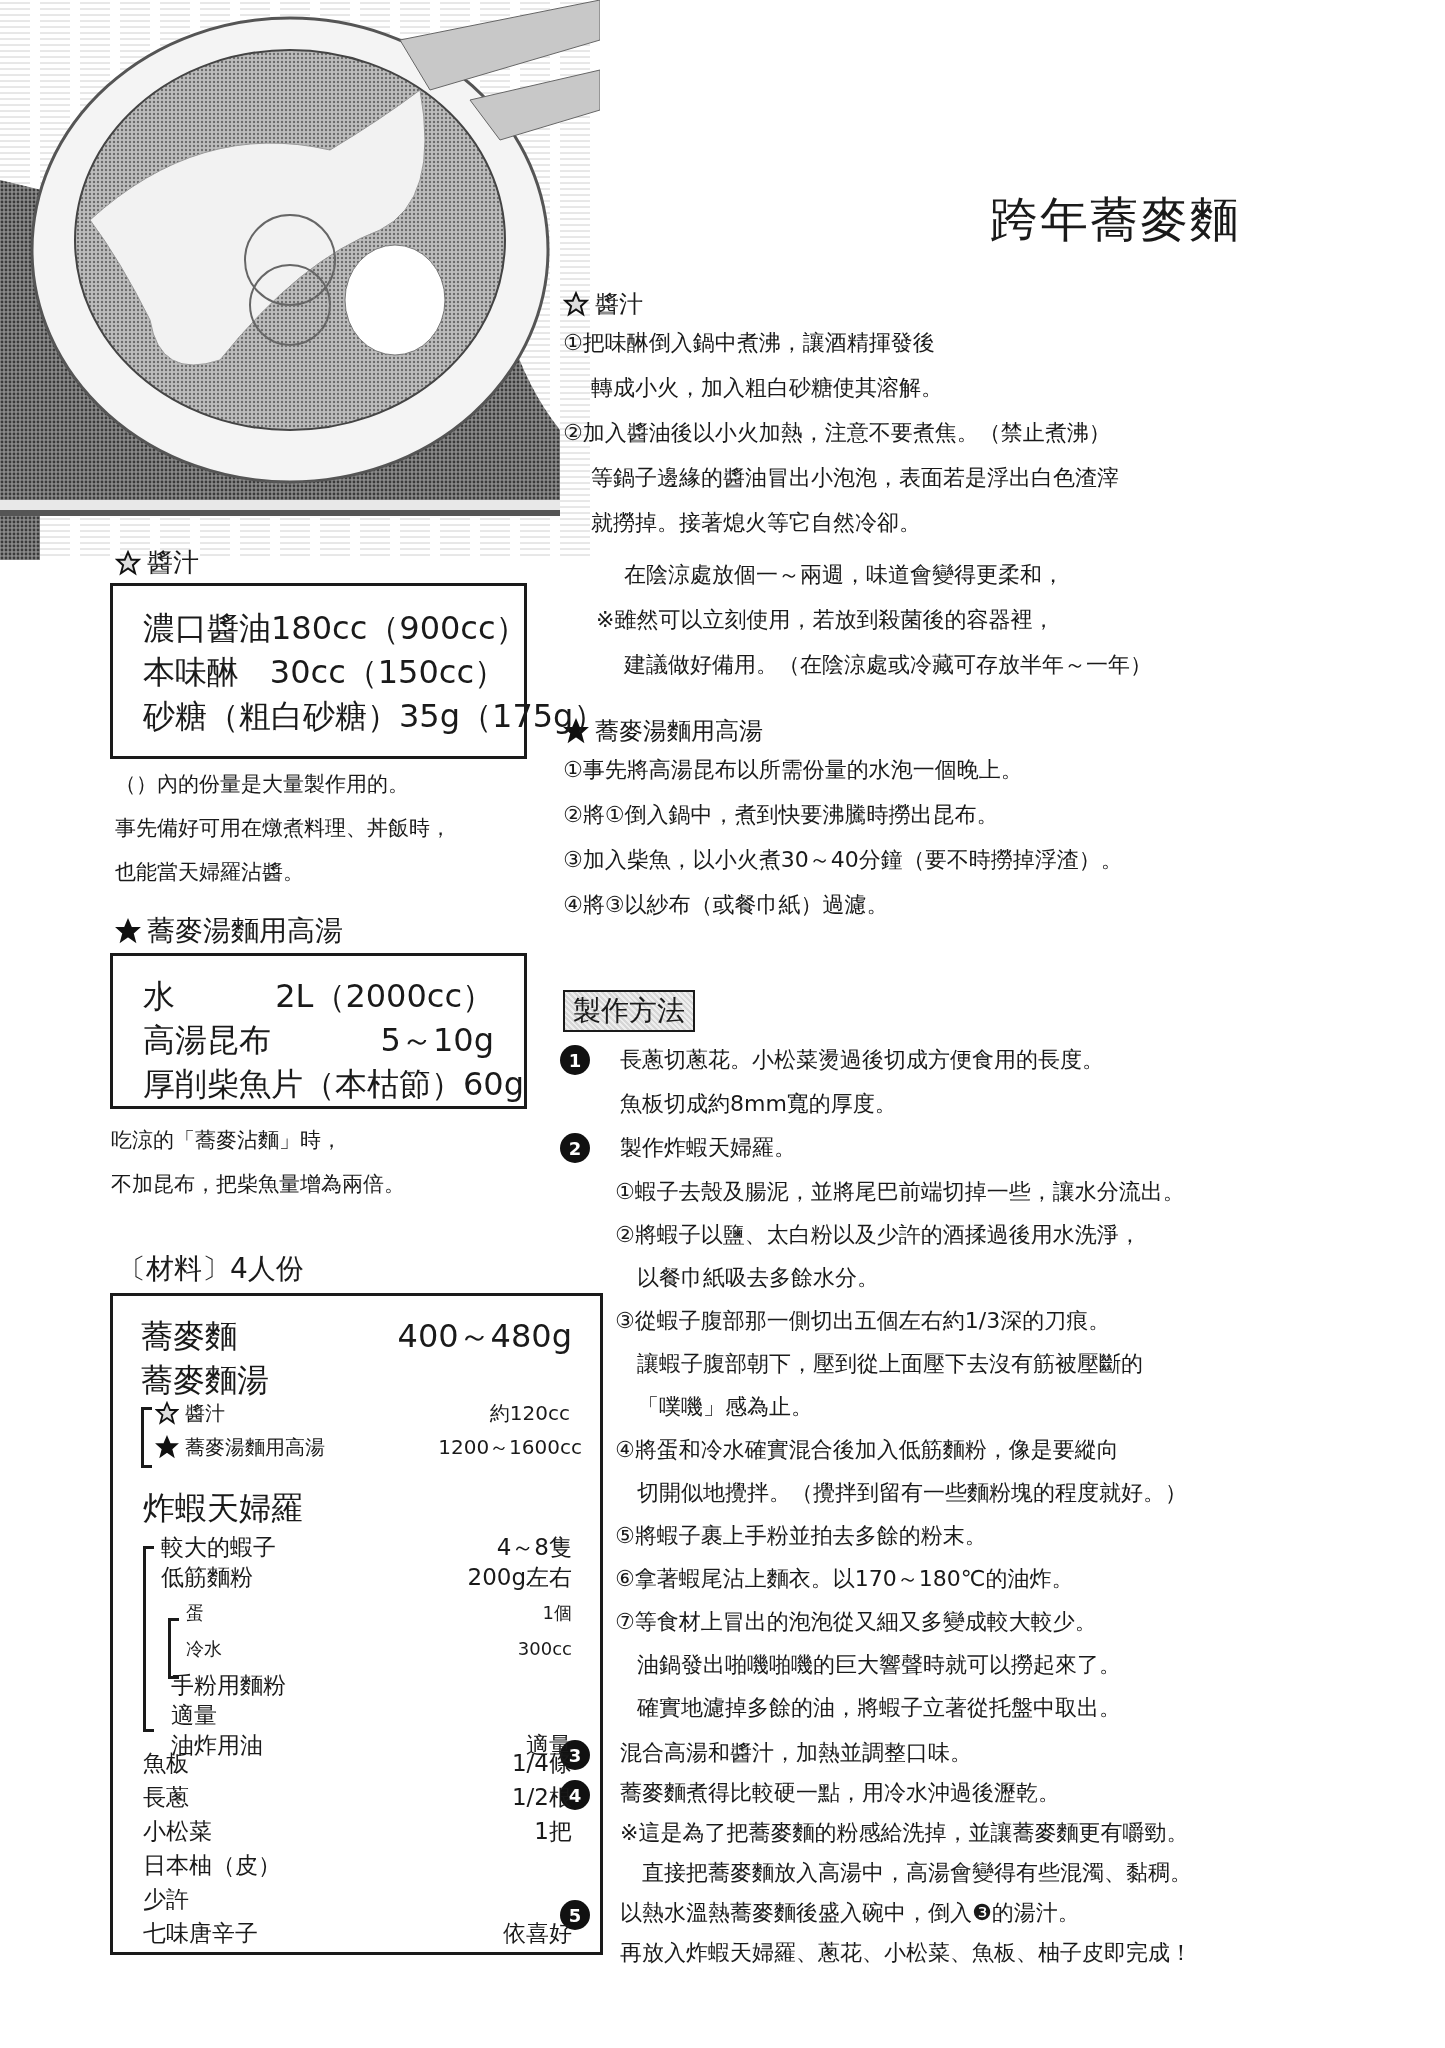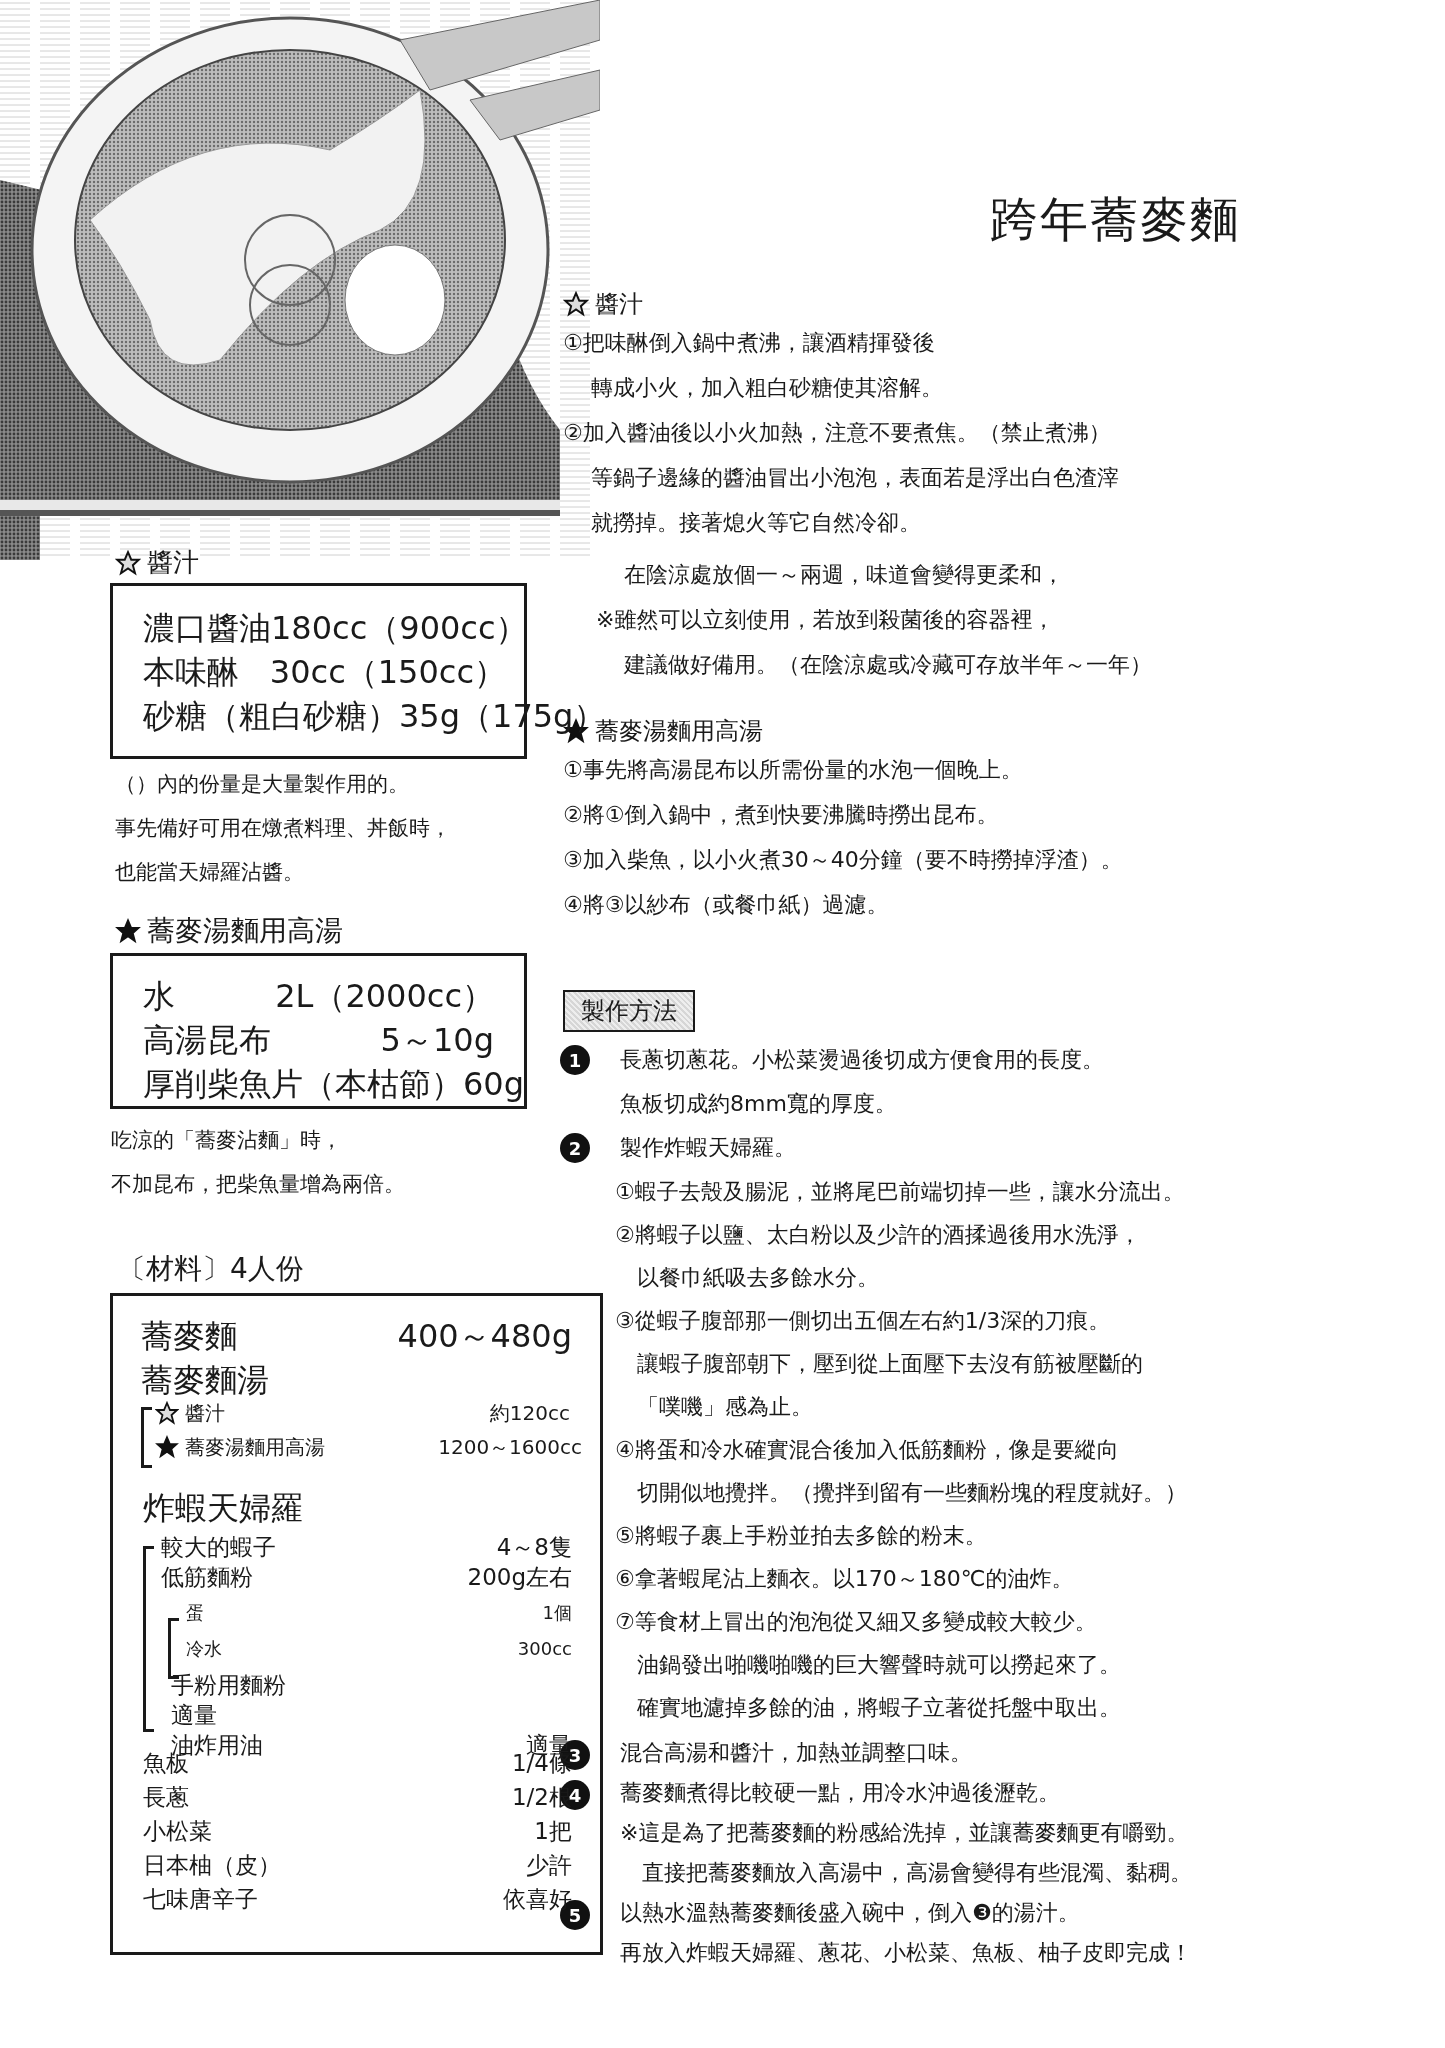--- a/index.html
+++ b/index.html
@@ -18,21 +18,21 @@
   .rtext { font-size:22px; line-height:45px; white-space:nowrap; }
   .rtext .line { display:block; }
   .indent1 { padding-left:28px; }
 
   .box { border:3px solid #1a1a1a; box-sizing:border-box; }
   .row { display:flex; justify-content:space-between; font-size:32px; line-height:44px; white-space:nowrap; }
   .note { font-size:21px; line-height:44px; white-space:nowrap; }
 
   .method-tag { left:563px; top:990px; width:132px; height:42px; border:2px solid #1a1a1a;
                 background:repeating-linear-gradient(45deg,#d6d6d6 0 2px,#eeeeee 2px 4px);
-                font-size:24px; display:flex; align-items:center; justify-content:center; box-sizing:border-box; }
+                font-size:28px; display:flex; align-items:center; justify-content:center; box-sizing:border-box; }
   .step-num { display:inline-flex; width:30px; height:30px; border-radius:50%; background:#111; color:#fff;
               font-size:18px; font-weight:bold; align-items:center; justify-content:center; }
   .step { display:flex; align-items:flex-start; }
   .step .num-col { width:60px; flex:none; padding-top:7px; }
   .step .body { font-size:22px; line-height:44px; white-space:nowrap; }
   .bracket { position:absolute; border:3px solid #1a1a1a; border-right:none; width:8px; }
 </style>
 </head>
 <body>
 
@@ -276,21 +276,21 @@
         <span>1/4條</span>
       </div>
     <div style="display:flex; justify-content:space-between;">
         <span>長蔥</span>
         <span>1/2根</span>
       </div>
     <div style="display:flex; justify-content:space-between;gap:26px;">
         <span>小松菜</span>
         <span>1把</span>
       </div>
-    <div style="display:flex; justify-content:space-between;">
+    <div style="display:flex; justify-content:space-between;flex-direction:column;">
         <span>日本柚（皮）</span>
         <span>少許</span>
       </div>
     <div style="display:flex; justify-content:space-between;">
         <span>七味唐辛子</span>
         <span>依喜好</span>
       </div>
   </div>
 </div>
 

